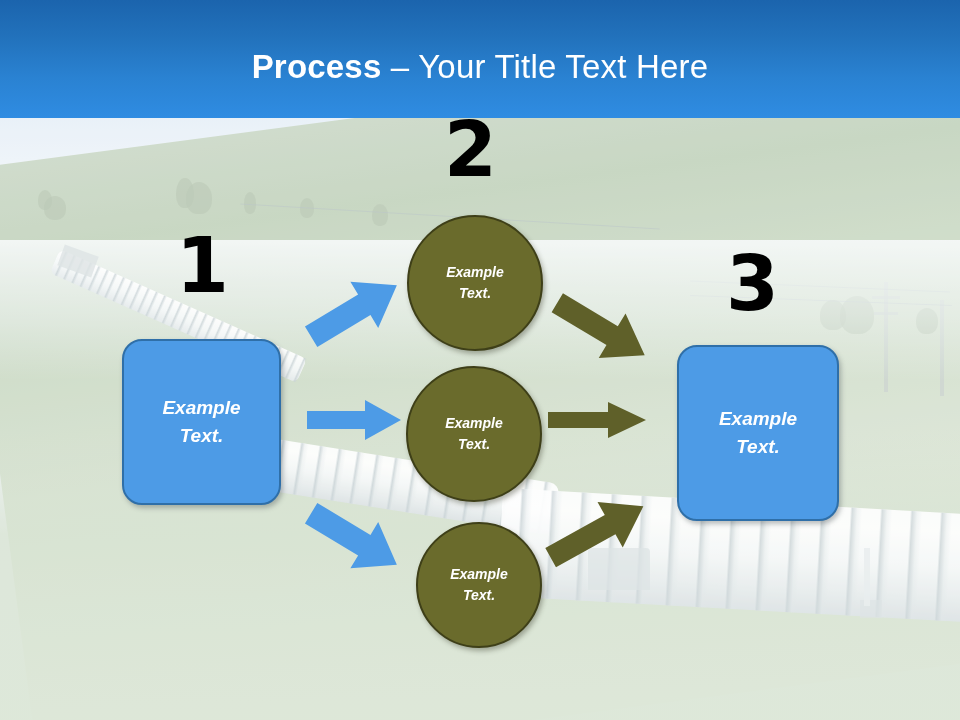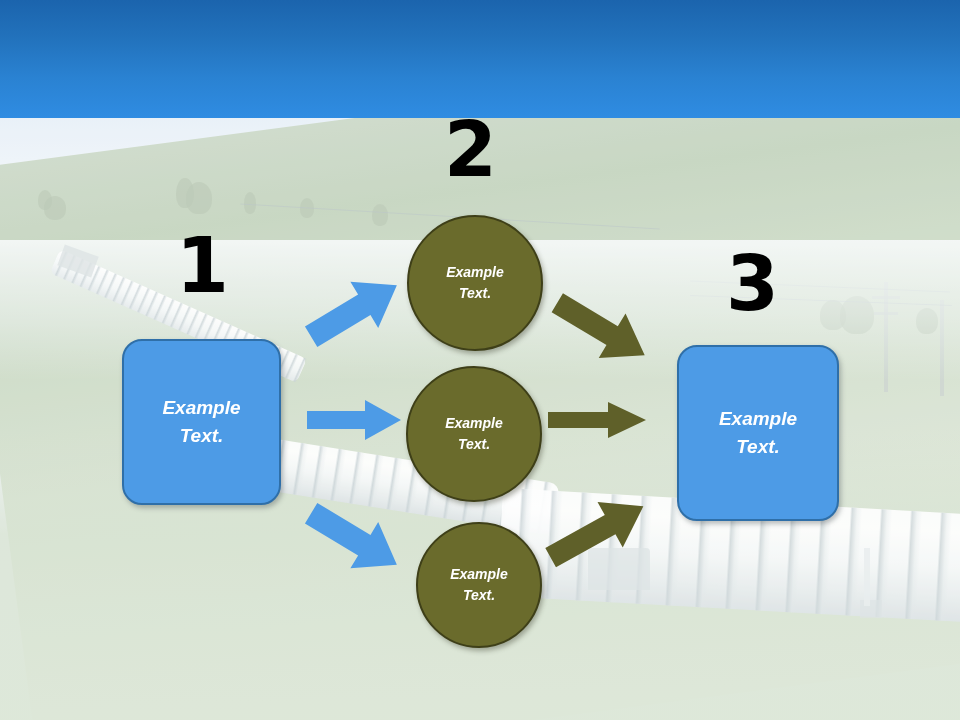--- a/index.html
+++ b/index.html
@@ -252,20 +252,23 @@
       <div class="pipe-rings"></div>
     </div>
     <div class="shed" style="left:588px; top:548px; width:62px; height:42px; border-radius:4px 4px 0 0; opacity:.72;"></div>
     <div class="shed" style="left:860px; top:600px; width:22px; height:18px; opacity:.62;"></div>
     <div class="pole" style="left:864px; top:548px; width:6px; height:58px; background:#dfe6e8; opacity:.85;"></div>
 
     <div class="bg-wash"></div>
   </div>
 
   <div class="header-band"></div>
+  <div class="slide-title">
+    <span class="bold">Process</span><span class="light"> – Your Title Text Here</span>
+  </div>
 
   <div class="step-num" style="left:176px; top:228px;">1</div>
   <div class="step-num" style="left:444px; top:112px;">2</div>
   <div class="step-num" style="left:726px; top:246px;">3</div>
 
   <div class="arrow" style="left:300px; top:272px;">
     <svg width="108" height="78" viewBox="0 0 108 78" aria-hidden="true">
       <g transform="rotate(-31 54 39)">
         <path d="M4,27 L66,27 L66,12 L104,39 L66,66 L66,51 L4,51 Z" fill="#4d9be6"></path>
       </g>

